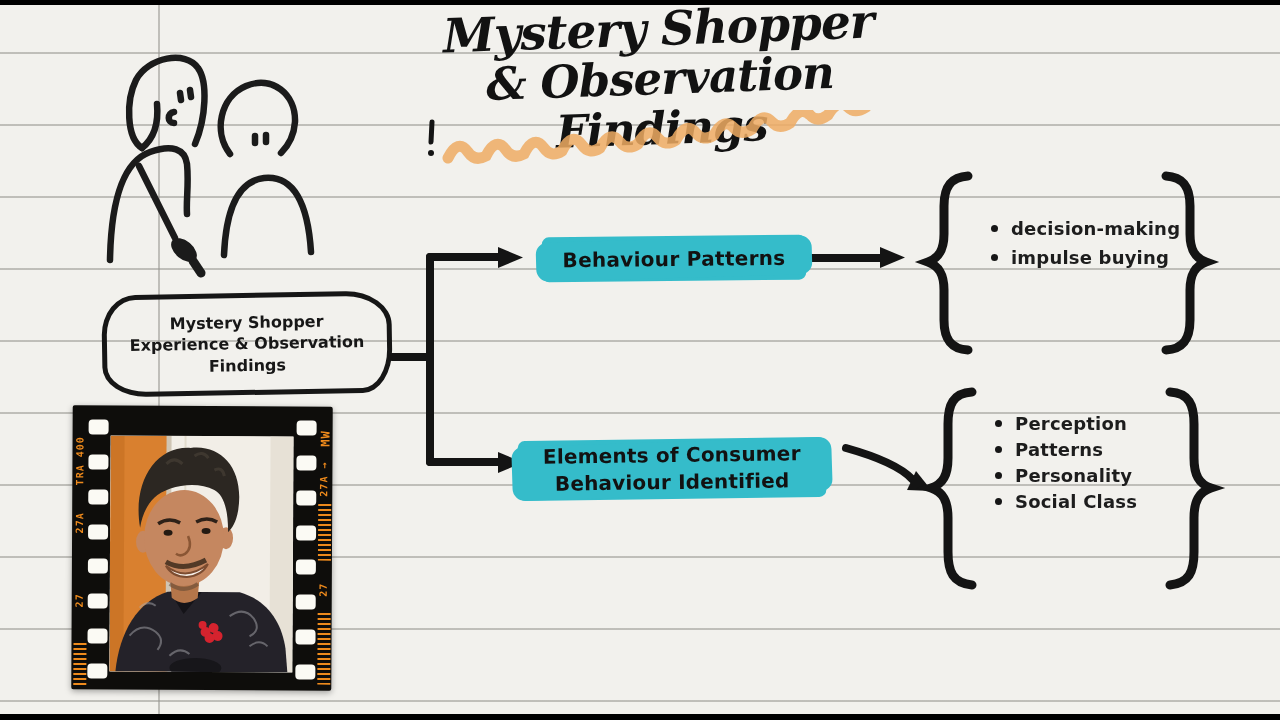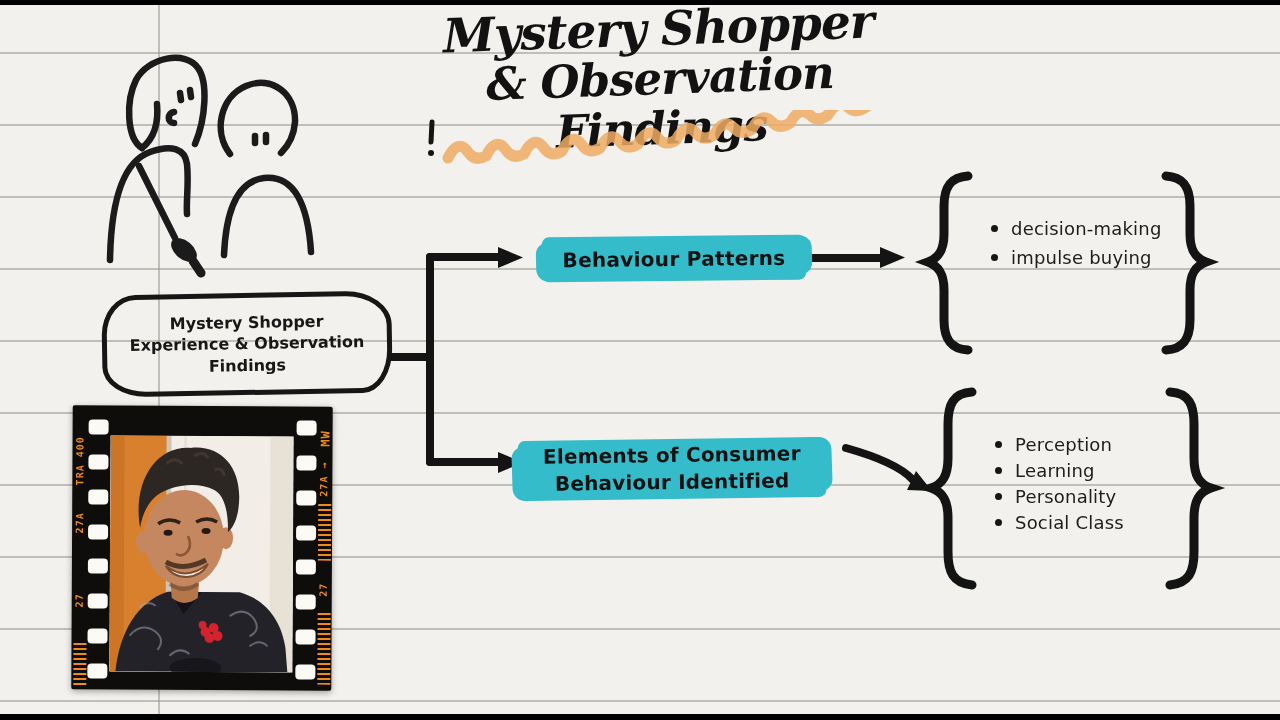--- a/index.html
+++ b/index.html
@@ -43,26 +43,26 @@
   }
   .hl::before{
     content:"";position:absolute;left:-6px;right:-6px;top:3px;bottom:3px;
     background:#35bcca;border-radius:12px;transform:rotate(-1deg);z-index:-1;
   }
   .hl .hl-label{position:relative;white-space:pre-line;}
   .hl.one{left:542px;top:236px;width:264px;height:45px;transform:rotate(-.6deg);font-size:20px;letter-spacing:.3px;}
   .hl.two{left:518px;top:439px;width:308px;height:60px;transform:rotate(-.8deg);font-size:20px;line-height:1.35;letter-spacing:.2px;}
 
   
-  .blist{position:absolute;margin:0;padding:0;list-style:none;color:#1d1d1d;}
+  .blist{position:absolute;margin:0;padding:0;list-style:none;color:#1d1d1d;font-weight:bold;}
   .blist li{position:relative;padding-left:23px;font-size:18px;letter-spacing:.2px;}
   .blist li::before{content:"";position:absolute;left:3px;width:7px;height:7px;border-radius:50%;background:#161616;}
   .blist.one{left:988px;top:214px;width:200px;}
   .blist.one li{line-height:29px;} .blist.one li::before{top:11px;}
-  .blist.two{left:992px;top:432px;width:210px;}
+  .blist.two{left:992px;top:411px;width:210px;}
   .blist.two li{line-height:26px;} .blist.two li::before{top:9px;}
 
   .overlay{position:absolute;left:0;top:0;pointer-events:none;}
 
   
   .film{
     position:absolute;left:72px;top:406px;width:260px;height:284px;background:#0e0d0b;
     transform:rotate(.3deg);border-radius:2px;box-shadow:0 2px 6px rgba(0,0,0,.35);
   }
   .holes{position:absolute;top:14px;bottom:11px;width:20px;display:flex;flex-direction:column;justify-content:space-between;}
@@ -149,21 +149,21 @@
   <div class="hl two">
     <span class="hl-label">Elements of Consumer Behaviour Identified</span>
   </div>
 
   <ul class="blist one">
     <li>decision-making</li>
     <li>impulse buying</li>
   </ul>
   <ul class="blist two">
     <li>Perception</li>
-    <li>Learning</li>
+    <li>Patterns</li>
     <li>Personality</li>
     <li>Social Class</li>
   </ul>
 
   <div class="film">
     <div class="holes l">
       <span></span>
         <span></span>
       <span></span>
         <span></span>

